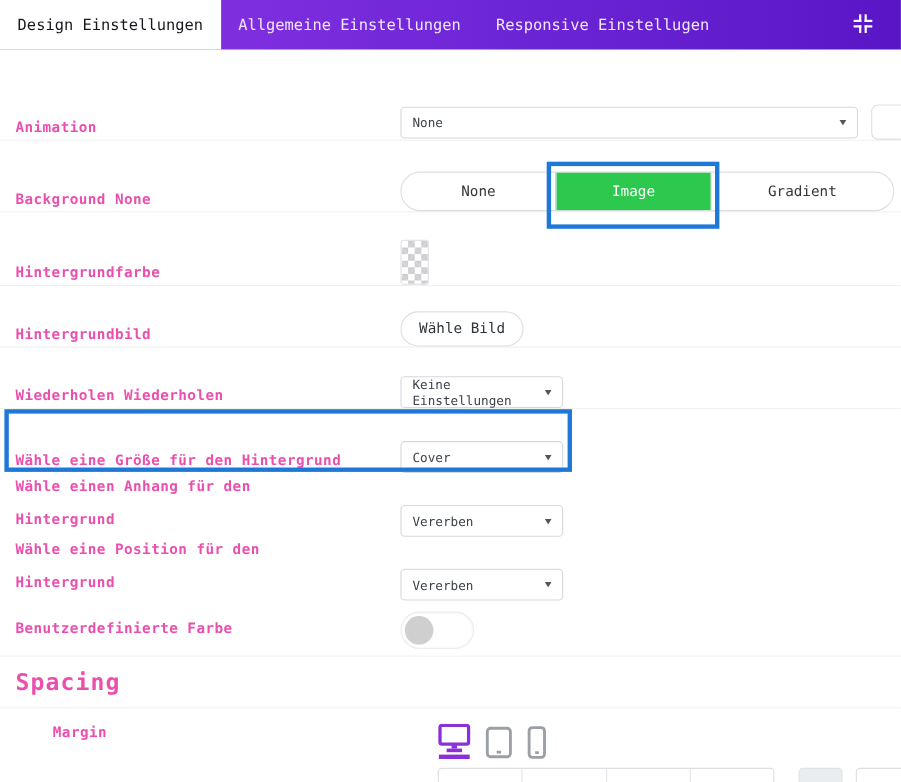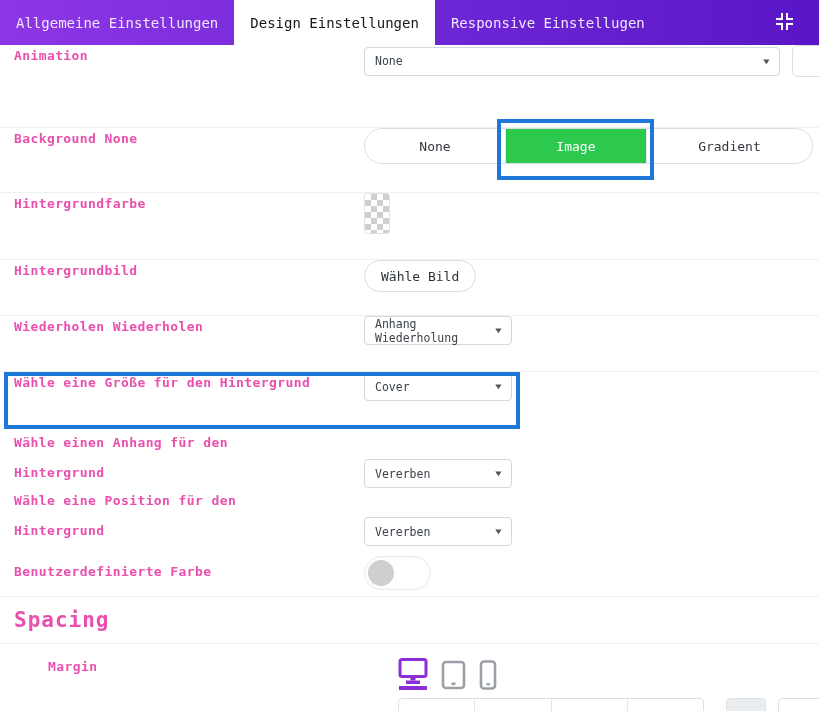--- a/index.html
+++ b/index.html
@@ -14,21 +14,21 @@
   .tabbar-fill { flex: 1; }
   .compress-icon { position: absolute; right: 26px; top: 13px; width: 17px; height: 17px;
     display: grid; grid-template-columns: 7px 7px; grid-template-rows: 7px 7px; gap: 3px; }
   .compress-icon i { display: block; border: 0 solid #fff; }
   .compress-icon i:nth-child(1) { border-right-width: 2.5px; border-bottom-width: 2.5px; }
   .compress-icon i:nth-child(2) { border-left-width: 2.5px; border-bottom-width: 2.5px; }
   .compress-icon i:nth-child(3) { border-right-width: 2.5px; border-top-width: 2.5px; }
   .compress-icon i:nth-child(4) { border-left-width: 2.5px; border-top-width: 2.5px; }
 
   
-  .row { display: flex; align-items: flex-start; padding-left: 14px; border-bottom: 1px solid #f0f0f1; }
+  .row { display: flex; align-items: flex-end; padding-left: 14px; border-bottom: 1px solid #f0f0f1; }
   .row.no-divider { border-bottom: none; }
   .label { width: 350px; flex: none; color: #ea4fae; font-weight: bold; font-size: 13px; letter-spacing: 0.4px; line-height: 21px; }
   .control { display: flex; align-items: center; }
 
   .row-animation { height: 83px; }
   .row-bgtype { height: 65px; }
   .row-bgcolor { height: 67px; }
   .row-bgimage { height: 56px; }
   .row-bgrepeat { height: 56px; }
   .row-bgsize { height: 58px; position: relative; }
@@ -88,22 +88,22 @@
   .unit-box { display: flex; align-items: center; justify-content: flex-end; width: 90px; height: 30px; margin-left: 12px;
     border: 1px solid #dcdfe2; border-radius: 4px; background: #fff; padding-right: 6px; }
   .unit-chip { width: 13px; height: 13px; background: #d5d8db; border-radius: 2px; }
 </style>
 </head>
 <body>
 
 <div id="app">
 
   <div class="tabbar">
+    <div class="tab active">Design Einstellungen</div>
     <div class="tab">Allgemeine Einstellungen</div>
-    <div class="tab active">Design Einstellungen</div>
     <div class="tab">Responsive Einstellugen</div>
     <div class="tabbar-fill"></div>
     <div class="compress-icon">
         <i></i>
         <i></i>
         <i></i>
         <i></i>
       </div>
   </div>
 
@@ -140,21 +140,21 @@
     <div class="label">Hintergrundbild</div>
     <div class="control">
       <div class="pill-btn">Wähle Bild</div>
     </div>
   </div>
 
   <div class="row row-bgrepeat">
     <div class="label">Wiederholen Wiederholen</div>
     <div class="control">
       <div class="select">
-        <span>Anhang Wiederholung</span>
+        <span>Keine Einstellungen</span>
         <span class="caret">▼</span>
       </div>
     </div>
   </div>
 
   <div class="row row-bgsize no-divider">
     <div class="highlight-box"></div>
     <div class="label">Wähle eine Größe für den Hintergrund</div>
     <div class="control">
       <div class="select">

